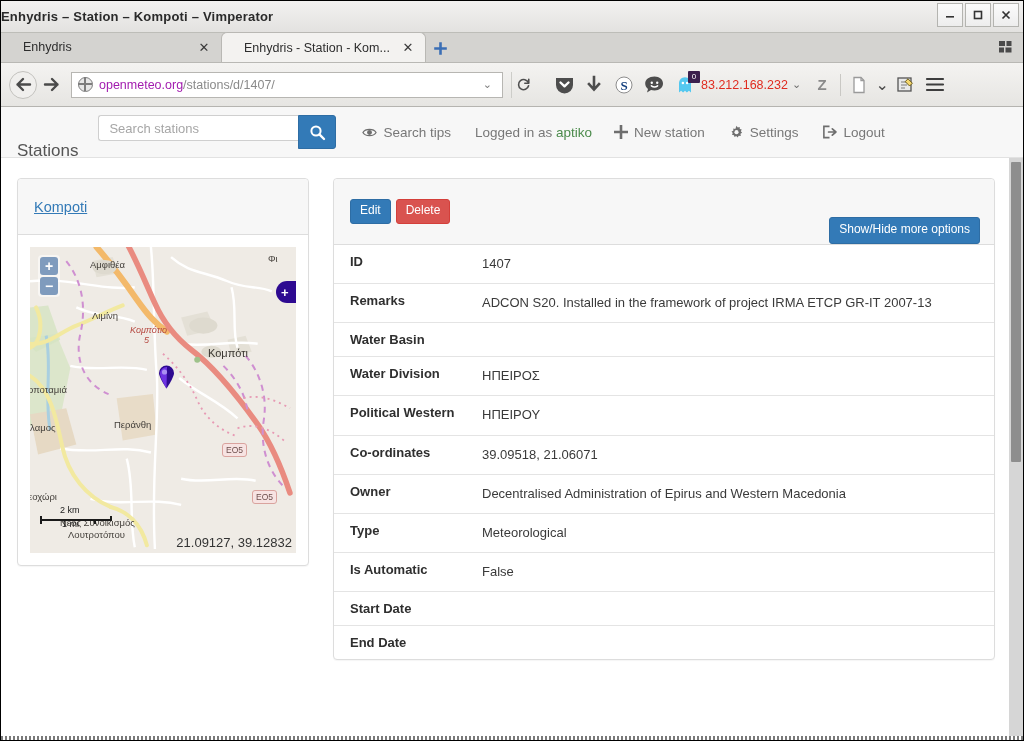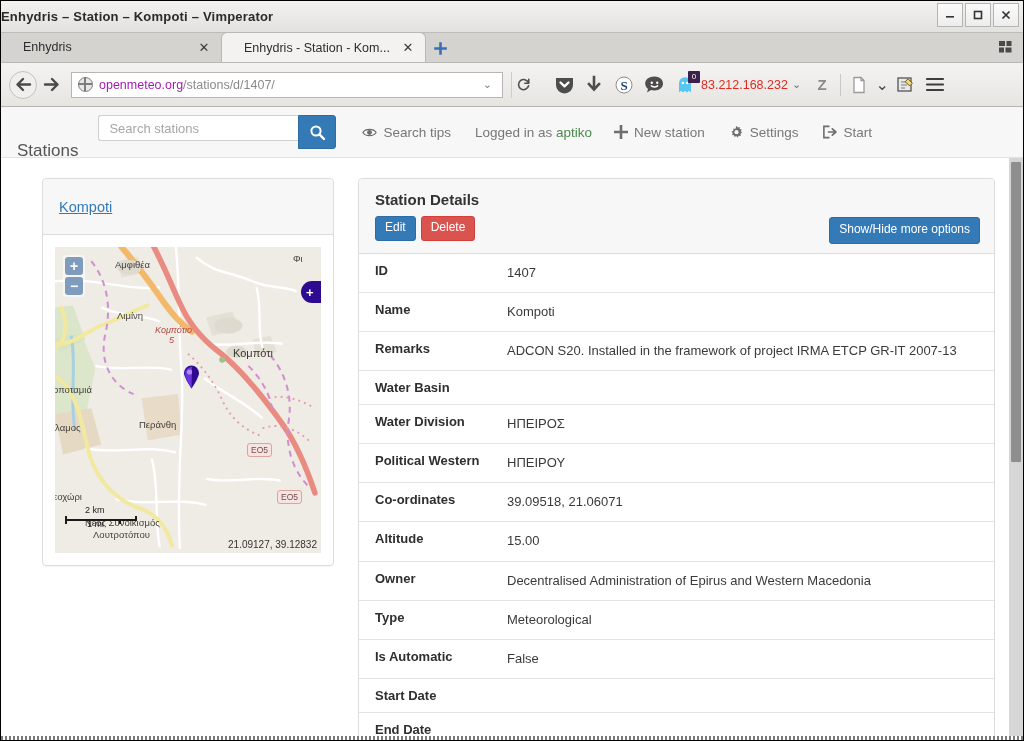--- a/index.html
+++ b/index.html
@@ -196,21 +196,21 @@
   
   #page-body {
     flex: 1 1 auto; position: relative;
     overflow: hidden;
     padding: 20px 0 0 0;
     display: flex;
     gap: 24px;
   }
   #content-wrap {
     display: flex; gap: 24px; width: 100%;
-    padding: 0 28px 0 41px;
+    padding: 0 28px 0 16px;
   }
 
   
   #map-panel {
     flex: 0 0 292px; height: 388px;
     background: #fff;
     border: 1px solid #ddd; border-radius: 4px;
     display: flex; flex-direction: column;
     box-shadow: 0 1px 1px rgba(0,0,0,.04);
   }
@@ -260,21 +260,21 @@
     position: absolute; left: 10px; bottom: 22px;
     z-index: 5; font-size: 9px; color: #222;
   }
   .scaleline {
     border: 2px solid #1a1a1a; border-top: none;
     height: 5px; position: relative;
   }
   .scalelabel { position: absolute; font-size: 9px; color: #1a1a1a; }
   #map-coords {
     position: absolute; right: 4px; bottom: 3px;
-    font-size: 10px; color: #333; z-index: 5;
+    font-size: 13px; color: #333; z-index: 5;
   }
   .mlabel {
     position: absolute; font-size: 9.5px; color: #45413c;
     white-space: nowrap; z-index: 3;
   }
   .mlabel.big { font-size: 11px; color: #3a3631; }
   .mlabel.red { color: #b5473f; font-style: italic; font-size: 9px; }
   .eroad {
     position: absolute; background: #f7e3e2;
     border: 1px solid #d9a39e; border-radius: 3px;
@@ -525,21 +525,21 @@
           <circle cx="8" cy="7.6" r="2.2" fill="#f7f7f7"></circle>
         </svg>
         <span>Settings</span>
       </div>
 
       <div class="navlink plain">
         <svg width="15" height="14" viewBox="0 0 16 14">
           <path d="M8 1 H2 V13 H8" fill="none" stroke="#6e6e6e" stroke-width="1.7"></path>
           <path d="M7 7 H14.5 M11 3.6 L14.8 7 L11 10.4" fill="none" stroke="#6e6e6e" stroke-width="1.8" stroke-linecap="round" stroke-linejoin="round"></path>
         </svg>
-        <span>Start</span>
+        <span>Logout</span>
       </div>
     </div>
 
     <div id="page-body">
       <div id="content-wrap">
 
         <div id="map-panel">
           <div id="map-panel-head">
             <a id="station-link" href="#">Kompoti</a>
           </div>
@@ -641,61 +641,52 @@
                 <div style="position:absolute;left:0;top:14px;width:56px;height:5px;border:2px solid #1a1a1a;border-bottom:none"></div>
               </div>
             </div>
 
             <div id="map-coords">21.09127, 39.12832</div>
           </div>
         </div>
 
         <div id="details-panel">
           <div id="details-head">
-            <div id="details-title">Station Details</div>
             <div id="details-actions">
               <button class="btn btn-primary">Edit</button>
               <button class="btn btn-danger">Delete</button>
             </div>
             <button class="btn btn-primary" id="toggle-options-btn">Show/Hide more options</button>
           </div>
 
           <table id="details-table">
             <tbody>
               <tr>
                 <th>ID</th>
                 <td>1407</td>
               </tr>
               <tr>
-                <th>Name</th>
-                <td>Kompoti</td>
-              </tr>
-              <tr>
                 <th>Remarks</th>
                 <td>ADCON S20. Installed in the framework of project IRMA ETCP GR-IT 2007-13</td>
               </tr>
               <tr>
                 <th>Water Basin</th>
                 <td></td>
               </tr>
               <tr>
                 <th>Water Division</th>
                 <td>ΗΠΕΙΡΟΣ</td>
               </tr>
               <tr>
                 <th>Political Western</th>
                 <td>ΗΠΕΙΡΟΥ</td>
               </tr>
               <tr>
                 <th>Co-ordinates</th>
                 <td>39.09518, 21.06071</td>
-              </tr>
-              <tr>
-                <th>Altitude</th>
-                <td>15.00</td>
               </tr>
               <tr>
                 <th>Owner</th>
                 <td>Decentralised Administration of Epirus and Western Macedonia</td>
               </tr>
               <tr>
                 <th>Type</th>
                 <td>Meteorological</td>
               </tr>
               <tr>

